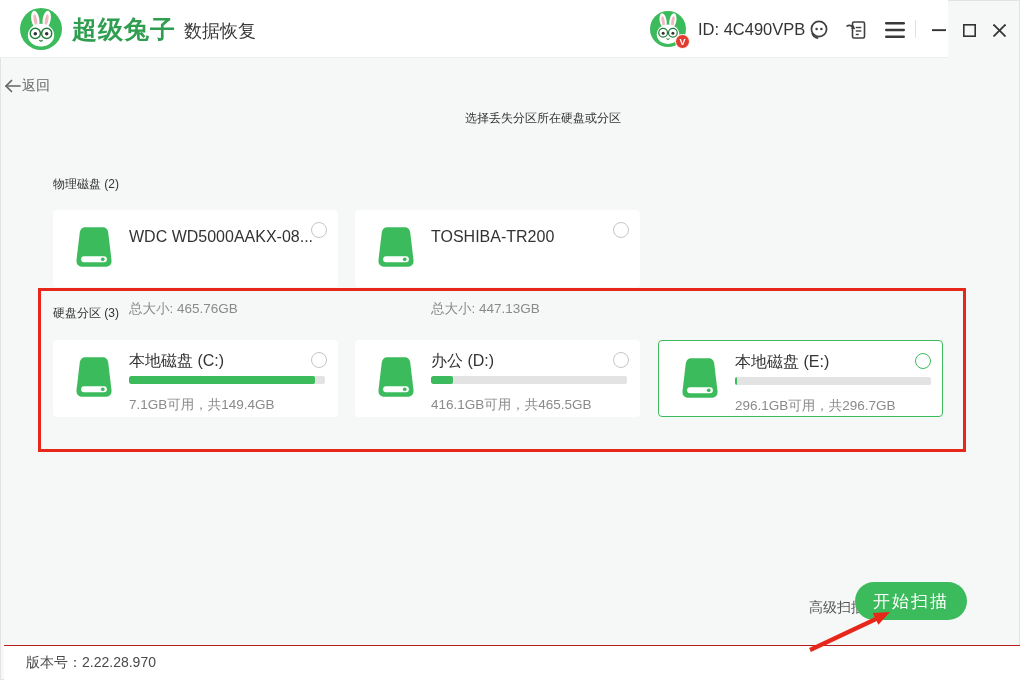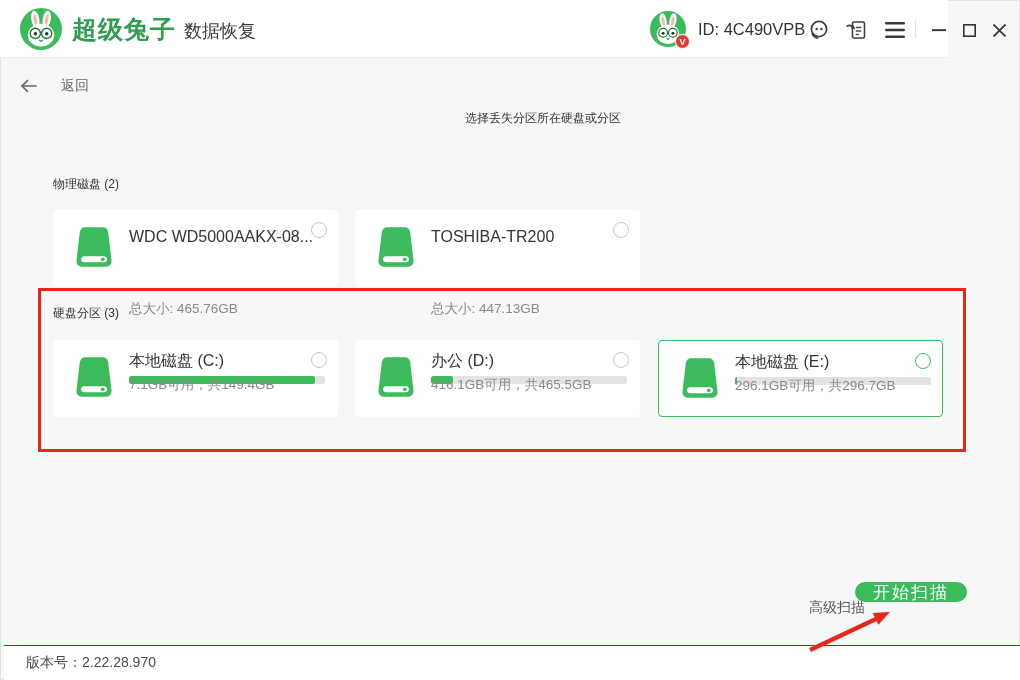--- a/index.html
+++ b/index.html
@@ -20,46 +20,46 @@
   .brand-name { font-size:25px; font-weight:800; color:var(--brand); letter-spacing:1px; }
   .brand-suffix { font-size:18px; color:#3a3a3a; padding-top:3px; }
   .avatar-wrap { position:absolute; left:650px; top:11px; width:36px; height:36px; cursor:pointer; }
   .avatar-wrap svg.rab { width:36px; height:36px; }
   .v-badge { position:absolute; right:-4px; bottom:-2px; width:15px; height:15px; border-radius:50%; background:#e23c30; color:#fff; font-size:9px; font-weight:bold; display:flex; align-items:center; justify-content:center; border:1px solid #fff; }
   .uid { position:absolute; left:698px; top:0; height:58px; display:flex; align-items:center; font-size:16.5px; color:#333; }
   .tb-btn { position:absolute; top:17px; width:26px; height:26px; display:flex; align-items:center; justify-content:center; cursor:pointer; }
   .tb-divider { position:absolute; left:915px; top:20px; width:1px; height:18px; background:#e2e2e2; }
 
   
-  .back { position:absolute; left:20px; top:77px; display:flex; align-items:center; gap:24px; color:#666; font-size:14px; cursor:pointer; }
+  .back { position:absolute; left:4px; top:77px; display:flex; align-items:center; gap:1px; color:#666; font-size:14px; cursor:pointer; }
   .page-title { position:absolute; left:543px; top:110px; transform:translateX(-50%); font-size:12px; color:#333; white-space:nowrap; }
   .sec-label { position:absolute; left:53px; font-size:12px; color:#333; }
   .sec-label.one { top:176px; }
   .sec-label.two { top:305px; }
 
   .card { position:absolute; width:285px; height:77px; background:#fff; border-radius:4px; cursor:pointer; }
   .card.selected { border:1px solid var(--green); }
   .disk-ic { position:absolute; left:18px; top:13px; width:46px; height:49px; }
   .card-title { position:absolute; left:76px; top:18px; font-size:16px; color:#333; white-space:nowrap; max-width:196px; overflow:hidden; }
   .card-sub { position:absolute; left:76px; font-size:13.5px; color:#8a8a8a; white-space:nowrap; }
   .row1 .card-sub { top:45px;margin-top:45px; }
   .row2 .card-title { top:11px; }
-  .row2 .card-sub { top:36px; }
+  .row2 .card-sub { top:56px; }
   .radio { position:absolute; right:11px; top:12px; width:16px; height:16px; border:1px solid #c6c6c6; border-radius:50%; background:#fff; cursor:pointer; }
   .card.selected .radio { border:1.5px solid var(--green); }
   .bar-track { position:absolute; left:76px; top:36px; width:196px; height:8px; background:#e3e3e3; border-radius:2px; overflow:hidden; }
   .bar-fill { height:100%; background:var(--green); border-radius:2px; min-width:2px; }
 
   
   .anno-box { position:absolute; left:38px; top:288px; width:928px; height:164px; border:3px solid var(--red); pointer-events:none; z-index:4; }
   .anno-arrow { position:absolute; left:798px; top:604px; pointer-events:none; z-index:6; }
 
   
   .adv-scan { position:absolute; left:809px; top:599px; font-size:14px; color:#555; cursor:pointer; }
-  .start-btn { position:absolute; left:855px; top:582px; width:112px; height:20px; border:none; border-radius:19px; background:var(--green); color:#fff; font-size:17px; letter-spacing:2px; display:flex; align-items:center; justify-content:center; cursor:pointer; font-family:inherit; }
+  .start-btn { position:absolute; left:855px; top:582px; width:112px; height:38px; border:none; border-radius:19px; background:var(--green); color:#fff; font-size:17px; letter-spacing:2px; display:flex; align-items:center; justify-content:center; cursor:pointer; font-family:inherit; }
 
   
   .footer { position:absolute; left:4px; top:645px; width:1020px; height:35px; background:#fff; border-top:1px solid #b91c1c; }
   .version { position:absolute; left:22px; top:8px; font-size:14px; color:#4a4a4a; }
 </style>
 </head>
 <body>
 
 <svg width="0" height="0" style="position:absolute">
   <defs>

